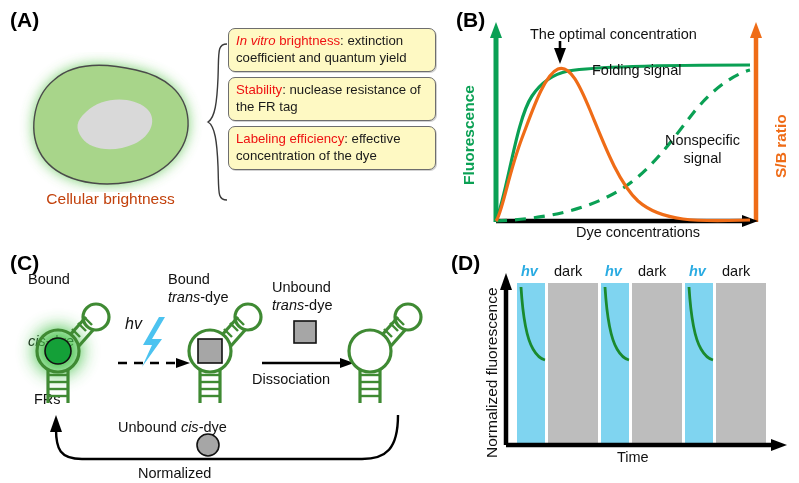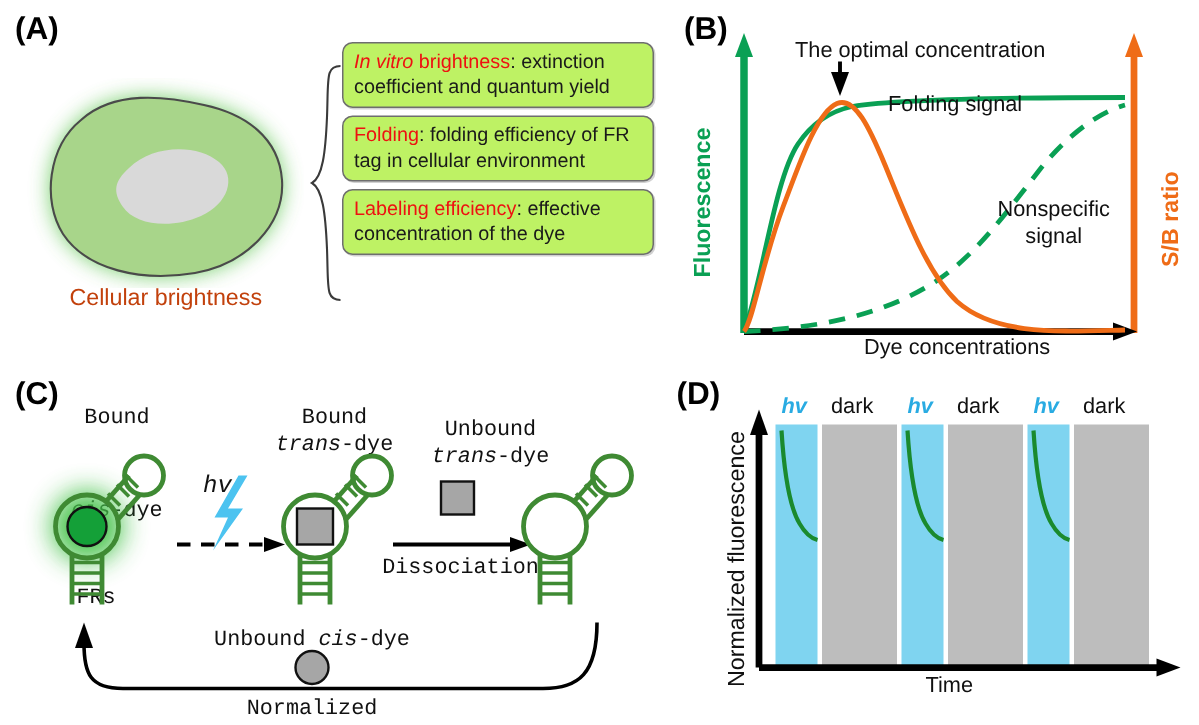--- a/index.html
+++ b/index.html
@@ -7,39 +7,39 @@
        font-family:"Liberation Sans","DejaVu Sans",sans-serif;color:#1a1a1a;}
   .panel{position:absolute;}
   .plabel{position:absolute;font-weight:bold;font-size:21px;color:#000;letter-spacing:0px;}
 
   
   #panelA{left:0;top:0;width:450px;height:243px;}
   .cellwrap{position:absolute;left:18px;top:52px;width:185px;height:140px;}
   .cell-glow{position:absolute;left:0;top:0;width:185px;height:140px;}
   .cell-caption{position:absolute;left:8px;top:190px;width:205px;text-align:center;font-size:15.5px;color:#c2410c;}
   .boxes{position:absolute;left:228px;top:28px;width:208px;}
-  .infobox{background:#bef264;border:1.3px solid #6e6e6e;border-radius:7px;
+  .infobox{background:#fef9c3;border:1.3px solid #6e6e6e;border-radius:7px;
            padding:4px 7px 5px 7px;margin-bottom:5px;font-size:13.2px;line-height:1.25;
            color:#1a1a1a;box-shadow:1px 1px 0 rgba(0,0,0,.18);}
   .kw{color:#ee1111;}
   .kw i{font-style:italic;}
   .brace{position:absolute;left:205px;top:40px;}
 
   
   #panelB{left:450px;top:0;width:349px;height:246px;}
   .ylab-green{position:absolute;color:#0aa054;font-size:15.5px;font-weight:600;
       transform:rotate(-90deg);transform-origin:left top;white-space:nowrap;}
   .ylab-orange{position:absolute;color:#ef6c17;font-size:15.5px;font-weight:600;
       transform:rotate(-90deg);transform-origin:left top;white-space:nowrap;}
   .bt{position:absolute;font-size:14.5px;color:#111;white-space:nowrap;}
   .bt.ctr{text-align:center;}
 
   
   #panelC{left:0;top:243px;width:445px;height:240px;}
-  .ct{position:absolute;font-size:14.5px;color:#111;text-align:center;line-height:1.15;font-family:Liberation Mono, monospace;}
+  .ct{position:absolute;font-size:14.5px;color:#111;line-height:1.15;}
   .ct i{font-style:italic;}
 
   
   #panelD{left:445px;top:243px;width:354px;height:240px;}
   .dlab{position:absolute;font-size:14.5px;color:#111;white-space:nowrap;}
   .dlab.hv{color:#29abe2;font-style:italic;font-weight:600;}
   .ylab-d{position:absolute;color:#111;font-size:15.5px;
       transform:rotate(-90deg);transform-origin:left top;white-space:nowrap;}
 </style>
 </head>
@@ -64,21 +64,21 @@
 
   <svg class="brace" width="26" height="165" viewBox="0 0 26 165">
     <path d="M22,4 C12,4 14,12 13,38 C12,62 10,78 3,82 C10,86 12,102 13,126 C14,152 12,160 22,160" fill="none" stroke="#3a3a3a" stroke-width="1.4"></path>
   </svg>
 
   <div class="boxes">
     <div class="infobox">
       <span class="kw"><i>In vitro</i><span> brightness</span></span><span>: extinction coefficient and quantum yield</span>
     </div>
     <div class="infobox">
-      <span class="kw">Folding</span><span>: folding efficiency of FR tag in cellular environment</span>
+      <span class="kw">Stability</span><span>: nuclease resistance of the FR tag</span>
     </div>
     <div class="infobox">
       <span class="kw">Labeling efficiency</span><span>: effective concentration of the dye</span>
     </div>
   </div>
 </div>
 
 <div class="panel" id="panelB">
   <div class="plabel" style="left:6px;top:8px;">(B)</div>
 

